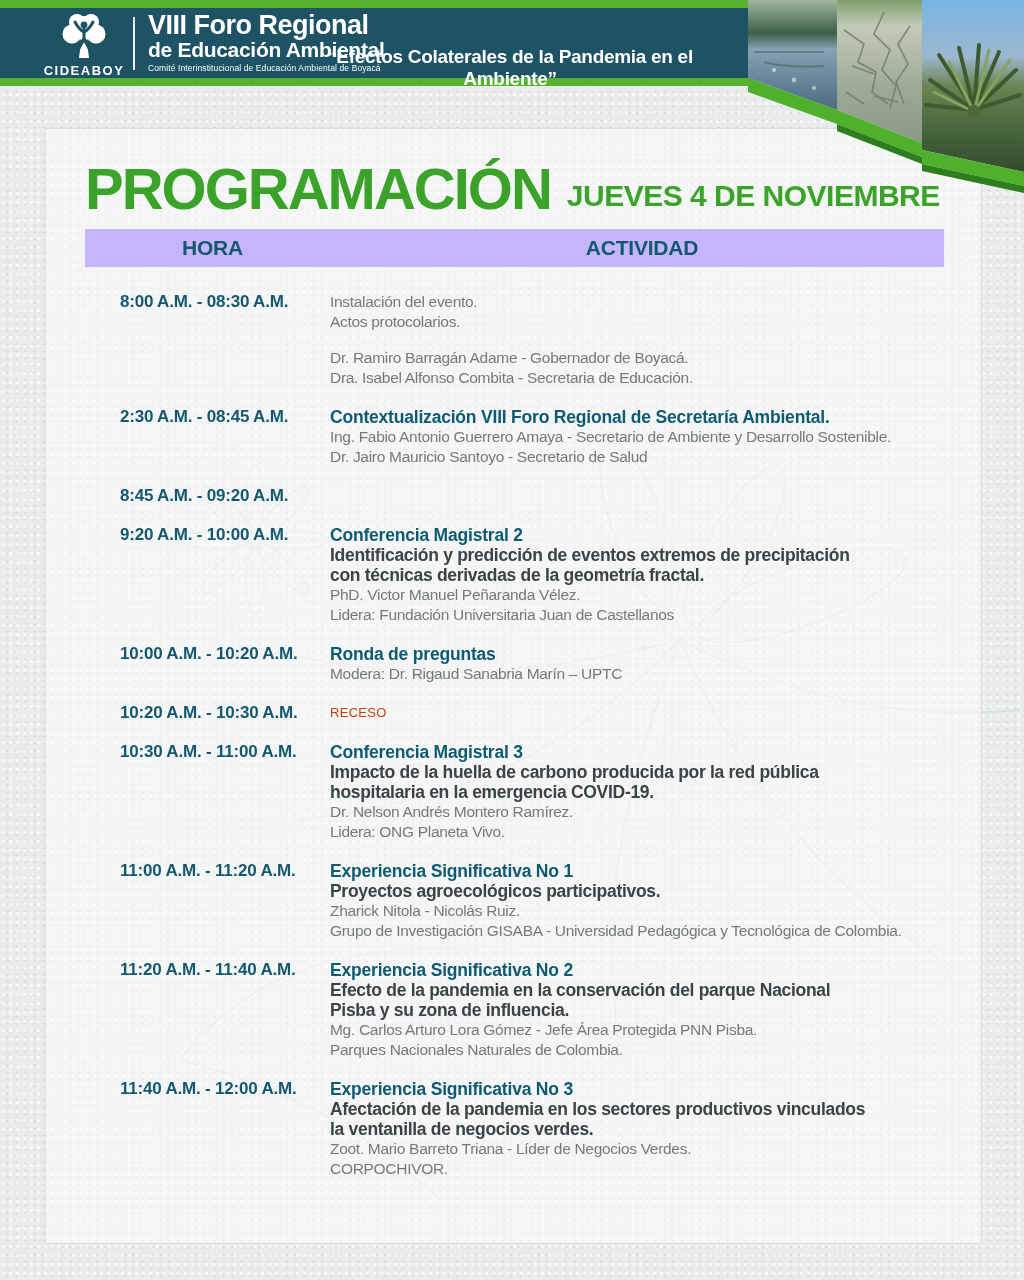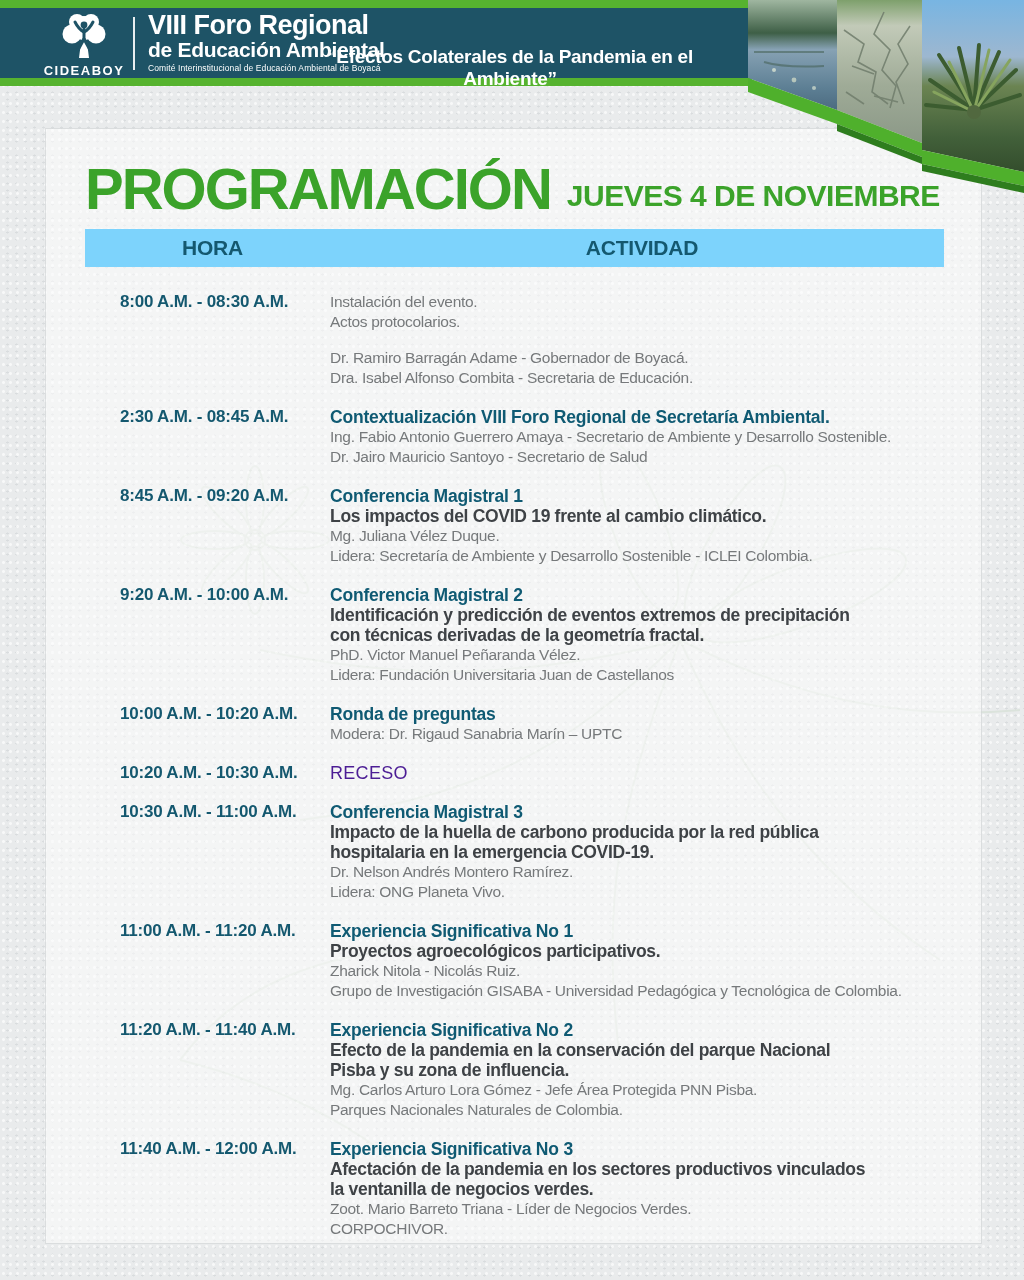--- a/index.html
+++ b/index.html
@@ -53,34 +53,34 @@
   .page-title{
     font-size:58px;font-weight:bold;color:#3BA32A;letter-spacing:-2px;line-height:.95;
   }
   .page-date{
     font-size:30px;font-weight:bold;color:#3BA32A;letter-spacing:-.5px;
     margin-left:16px;margin-bottom:3px;white-space:nowrap;
   }
 
   
   .sched{width:859px;margin-top:13px;}
-  .sched-head{display:flex;height:38px;background:#7dd3fc;align-items:center;}
+  .sched-head{display:flex;height:38px;background:#c4b5fd;align-items:center;}
   .col-hora{width:255px;text-align:center;font-size:21px;font-weight:bold;color:#14586F;letter-spacing:-.2px;}
   .col-act{flex:1;text-align:center;font-size:21px;font-weight:bold;color:#14586F;letter-spacing:-.2px;}
 
   .rows{margin-top:25px;}
   .row{display:flex;margin-bottom:19px;}
   .time{width:245px;padding-left:35px;box-sizing:border-box;
         font-size:17px;font-weight:bold;color:#14586F;letter-spacing:-.2px;line-height:20px;white-space:nowrap;}
   .activity{width:580px;}
   .activity div{line-height:20px;white-space:nowrap;}
   .line-title{font-size:17.5px;font-weight:bold;color:#0F5A73;letter-spacing:-.2px;}
   .line-bold{font-size:17.5px;font-weight:bold;color:#3E4246;letter-spacing:-.3px;}
   .line-body{font-size:15.5px;color:#76797B;letter-spacing:-.3px;}
-  .line-receso{font-size:18px;color:#4c1d95;letter-spacing:.3px;}
+  .line-receso{font-size:13px;color:#c2410c;letter-spacing:.3px;}
   .line-spacer{height:16px;}
 </style>
 </head>
 <body>
 
 <div class="page">
 
   <svg class="bg-flowers" viewBox="0 0 1024 1280">
     <g stroke="#8fb57e" fill="none" stroke-width="2">
       <g transform="translate(255,540)">
@@ -249,26 +249,20 @@
     <div class="time">2:30 A.M. - 08:45 A.M.</div>
     <div class="activity">
               <div class="line-title">Contextualización VIII Foro Regional de Secretaría Ambiental.</div>
               <div class="line-body">Ing. Fabio Antonio Guerrero Amaya - Secretario de Ambiente y Desarrollo Sostenible.</div>
               <div class="line-body">Dr. Jairo Mauricio Santoyo - Secretario de Salud</div>
             </div>
   </div>
 
   <div class="row">
     <div class="time">8:45 A.M. - 09:20 A.M.</div>
-    <div class="activity">
-              <div class="line-title">Conferencia Magistral 1</div>
-              <div class="line-bold">Los impactos del COVID 19 frente al cambio climático.</div>
-              <div class="line-body">Mg. Juliana Vélez Duque.</div>
-              <div class="line-body">Lidera: Secretaría de Ambiente y Desarrollo Sostenible - ICLEI Colombia.</div>
-            </div>
   </div>
 
   <div class="row">
     <div class="time">9:20 A.M. - 10:00 A.M.</div>
     <div class="activity">
               <div class="line-title">Conferencia Magistral 2</div>
               <div class="line-bold">Identificación y predicción de eventos extremos de precipitación</div>
               <div class="line-bold">con técnicas derivadas de la geometría fractal.</div>
               <div class="line-body">PhD. Victor Manuel Peñaranda Vélez.</div>
               <div class="line-body">Lidera: Fundación Universitaria Juan de Castellanos</div>

